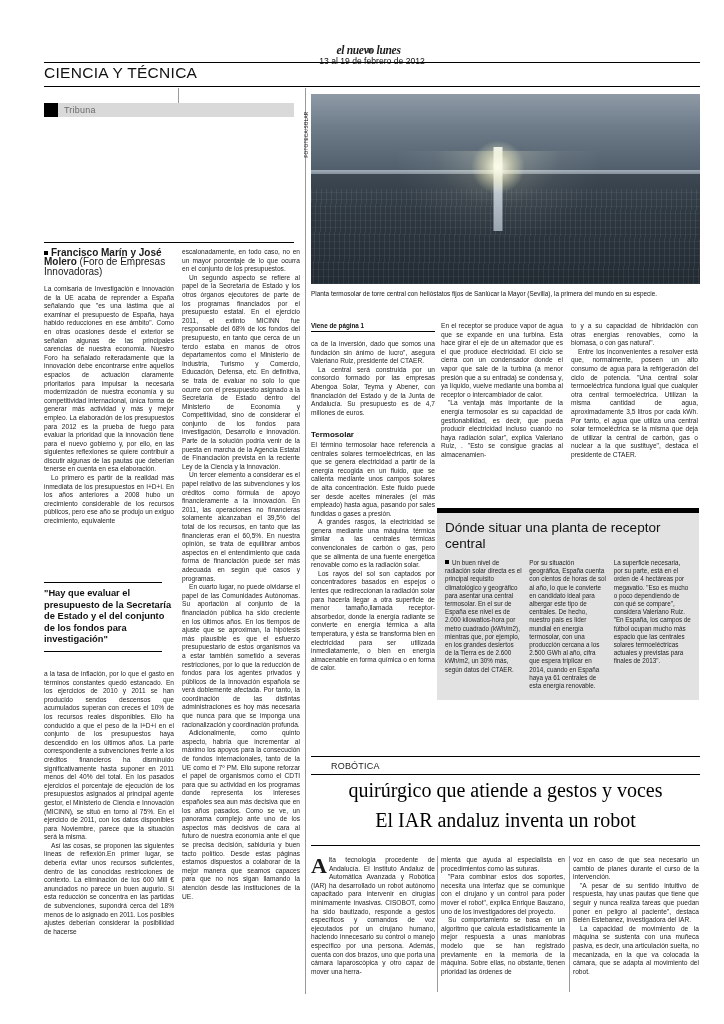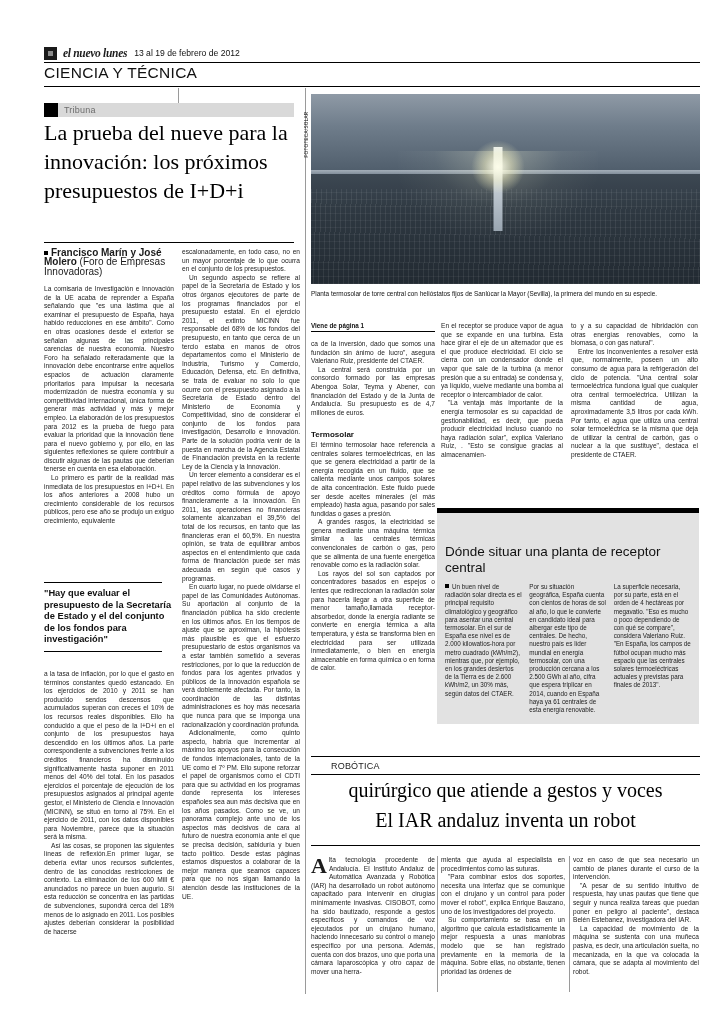--- a/index.html
+++ b/index.html
@@ -25,20 +25,21 @@
 
   
   .masthead {
     position: absolute;
     left: 44px;
     top: 44px;
     width: 656px;
     height: 18px;
     display: flex;
     align-items: center;
+    flex-direction: column;
   }
   .masthead-square {
     width: 13px;
     height: 13px;
     background: #1a1a1a;
     position: relative;
     margin-right: 6px;
   }
   .masthead-square::after {
     content: "";
@@ -316,21 +317,20 @@
   .infobox-topbar {
     height: 5px;
     background: #000;
   }
   .infobox-title {
     padding: 7px 8px 3px 8px;
     font-size: 13.5px;
     line-height: 16px;
     color: #111;
     font-weight: 400;
-    margin-top: 24px;
   }
   .infobox-cols {
     display: flex;
     padding: 4px 8px 10px 8px;
     gap: 7px;
   }
   .ib-col {
     flex: 1;
     font-size: 6.3px;
     line-height: 8.2px;
@@ -388,21 +388,20 @@
   <div class="vline" style="left:178px; top:88px; height:18px;"></div>
   <div class="vline" style="left:305px; top:88px; height:18px;"></div>
 
   <div class="kicker" style="left:44px; top:103px; width:250px;">
     <div class="kicker-sq"></div>
     <div class="kicker-band">
       <span class="kicker-label">Tribuna</span>
     </div>
   </div>
 
-  <div class="tribuna-headline">La prueba del nueve para la innovación: los próximos presupuestos de I+D+i</div>
 
   <div class="hrule" style="left:44px; top:242px; width:250px;"></div>
 
   <div class="byline">
     <span class="sq"></span><b>Francisco Marín y José Molero</b>
     <span class="paren">(Foro de Empresas Innovadoras)</span>
   </div>
 
   <div class="col just" style="left:44px; top:285px; width:130px;">
     <p>La comisaria de Investigación e Innovación de la UE acaba de reprender a España señalando que "es una lástima que al examinar el presupuesto de España, haya habido reducciones en ese ámbito". Como en otras ocasiones desde el exterior se señalan algunas de las principales carencias de nuestra economía. Nuestro Foro ha señalado reiteradamente que la innovación debe encontrarse entre aquellos espacios de actuación claramente prioritarios para impulsar la necesaria modernización de nuestra economía y su competitividad internacional, única forma de generar más actividad y más y mejor empleo. La elaboración de los presupuestos para 2012 es la prueba de fuego para evaluar la prioridad que la innovación tiene para el nuevo gobierno y, por ello, en las siguientes reflexiones se quiere contribuir a discutir algunas de las pautas que deberían tenerse en cuenta en esa elaboración.</p>

